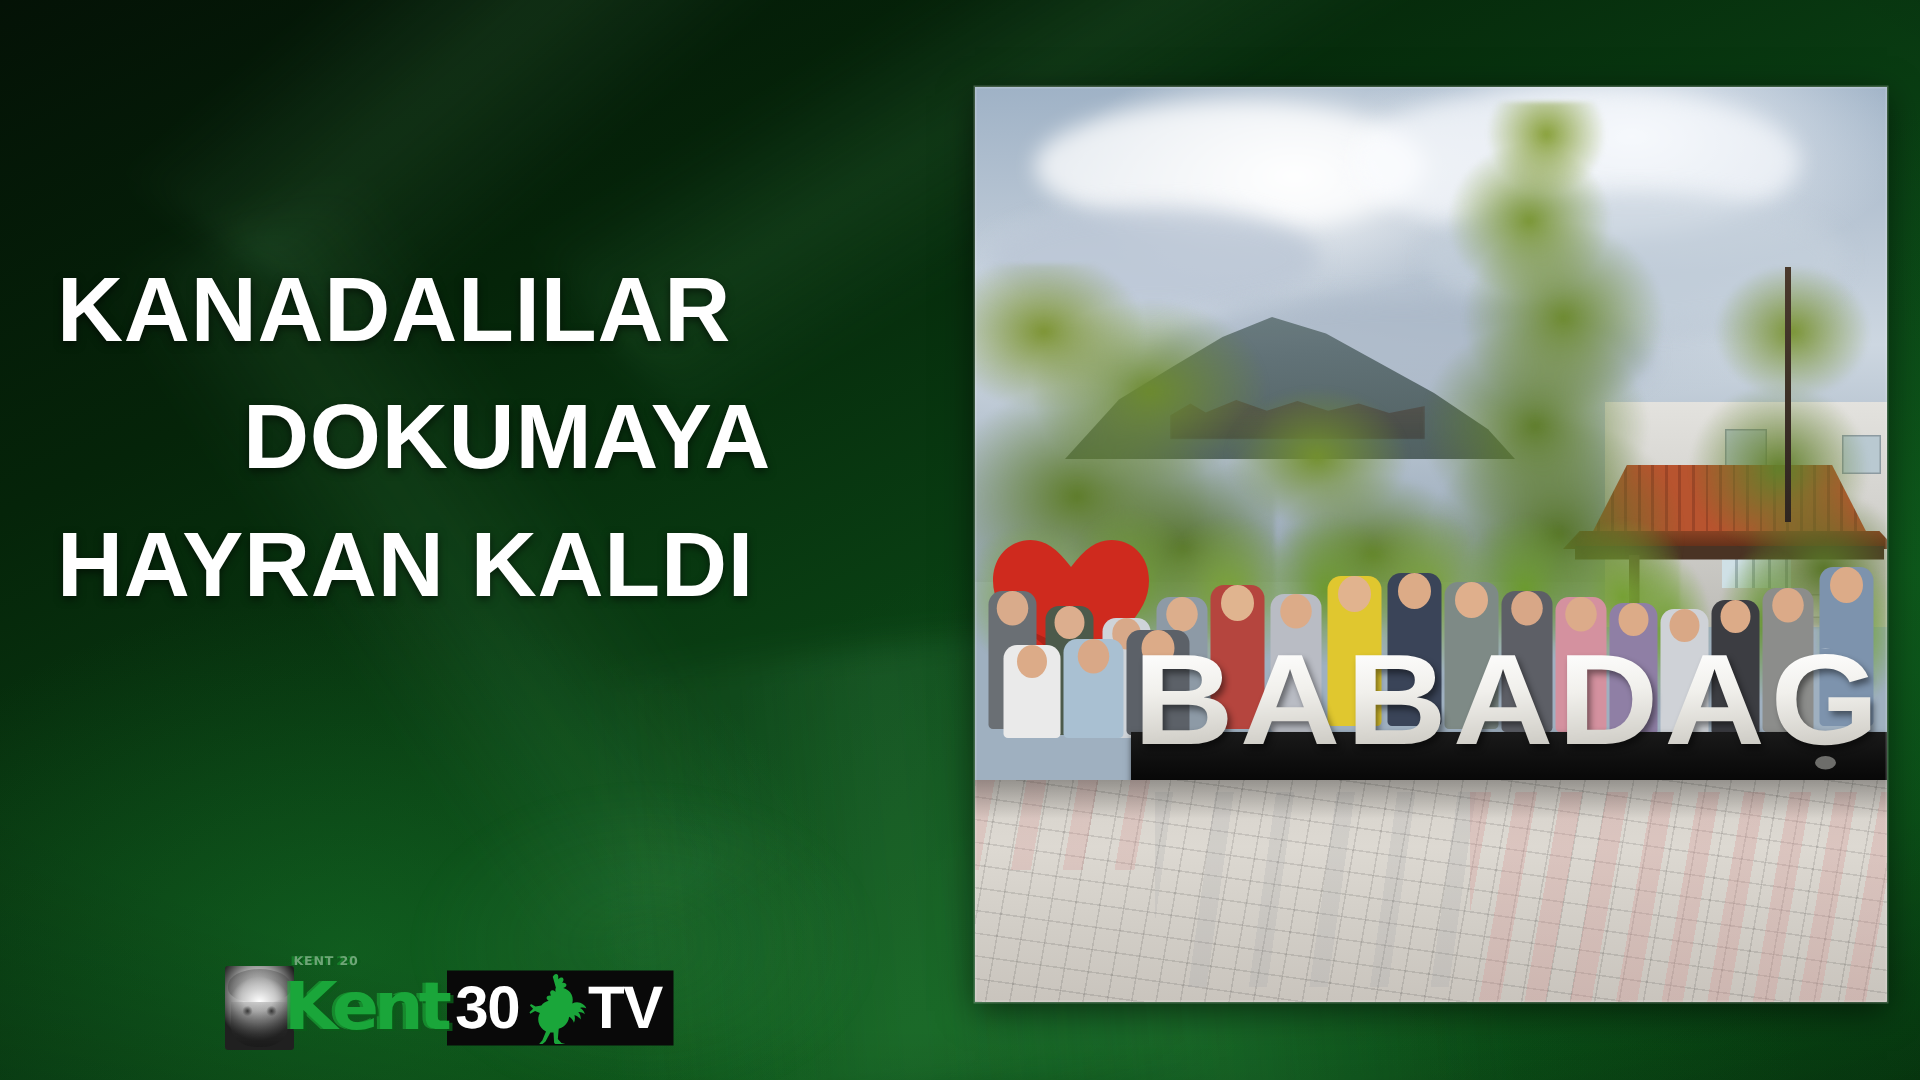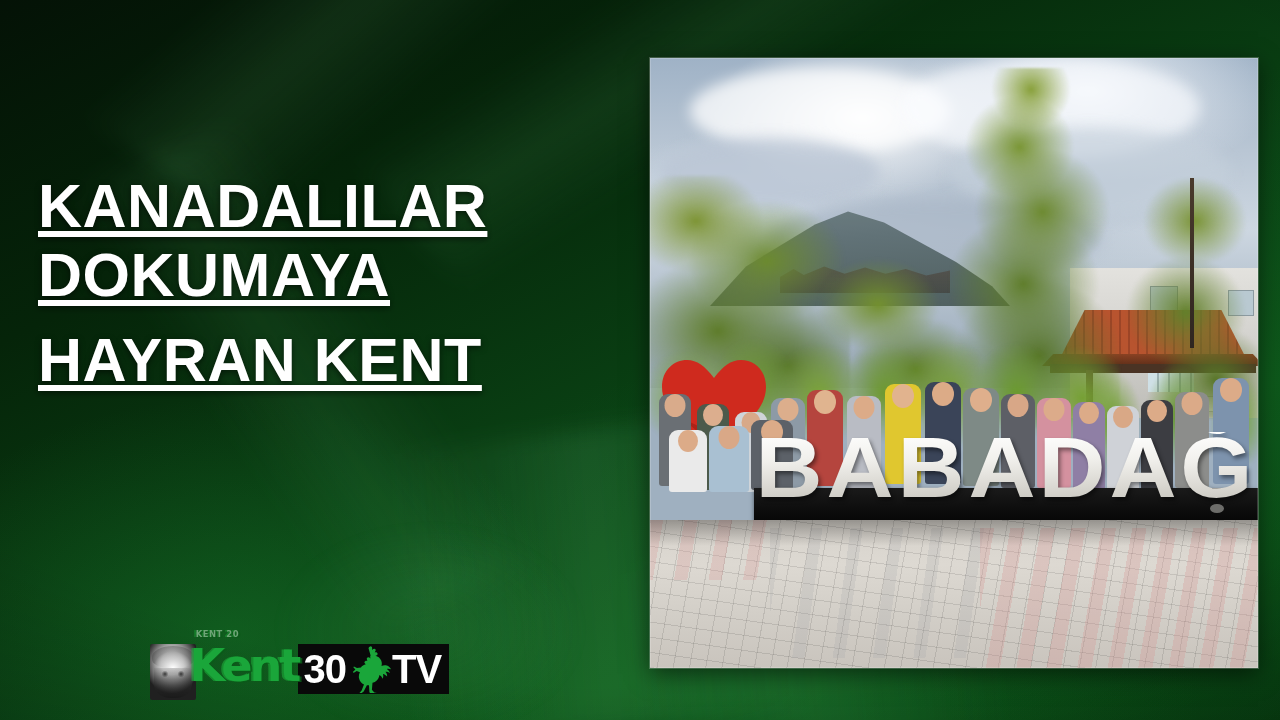--- a/index.html
+++ b/index.html
@@ -39,29 +39,28 @@
       filter:blur(6px);pointer-events:none;}
   .vig{position:absolute;inset:0;pointer-events:none;
       background:radial-gradient(ellipse 140% 120% at 50% 40%, rgba(0,0,0,0) 46%, rgba(0,0,0,.55) 100%);}
 
   
   .headline{
     position:absolute;left:38px;top:176px;width:600px;
     color:#fff;font-weight:bold;letter-spacing:.5px;line-height:1.0;
     text-shadow:0 2px 6px rgba(0,0,0,.55);
     z-index:6;
-    text-decoration:underline;
   }
   .hl-line{display:block;white-space:nowrap;}
   .hl1{font-size:61px;text-align:left;}
-  .hl2{font-size:61px;text-align:left;margin-top:8px;}
+  .hl2{font-size:61px;text-align:center;margin-top:24px;}
   .hl3{font-size:61px;text-align:left;margin-top:24px;}
 
   
-  .logo{position:absolute;left:150px;top:644px;height:56px;display:flex;z-index:7;}
+  .logo{position:absolute;left:150px;top:644px;height:56px;display:flex;align-items:center;z-index:7;}
   .logo-face{
     width:46px;height:56px;position:relative;overflow:hidden;flex:0 0 auto;
     background:radial-gradient(ellipse 60% 55% at 48% 34%, #f2f2f2 0%, #d8d8d8 38%, #9a9a9a 62%, #4b4b4b 86%, #202020 100%);
     border-radius:2px;
   }
   .logo-face:before{ 
     content:"";position:absolute;left:2px;top:2px;width:42px;height:22px;
     background:radial-gradient(ellipse 55% 90% at 50% 100%, #ffffff 0%, #cfcfcf 45%, rgba(60,60,60,.35) 85%);
     border-radius:50% 50% 40% 40%;
   }
@@ -252,21 +251,21 @@
   <div class="streak s1"></div>
   <div class="streak s2"></div>
   <div class="streak s3"></div>
   <div class="streak s4"></div>
   <div class="streak s5"></div>
   <div class="glow-ball"></div>
 
   <div class="headline">
     <span class="hl-line hl1">KANADALILAR</span>
     <span class="hl-line hl2">DOKUMAYA</span>
-    <span class="hl-line hl3">HAYRAN KENT</span>
+    <span class="hl-line hl3">HAYRAN KALDI</span>
   </div>
 
   <div class="logo">
     <div class="logo-face"></div>
     <div class="logo-kent">
       <span class="logo-sup">KENT 20</span>
       <span>Kent</span>
     </div>
     <div class="logo-box">
       <span class="logo-20">30</span>

